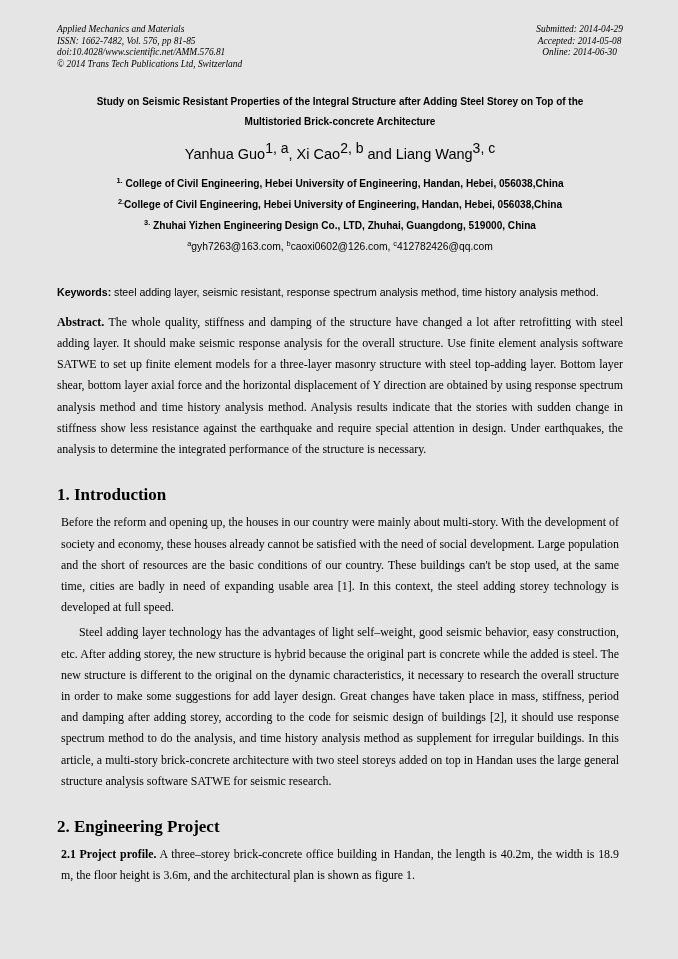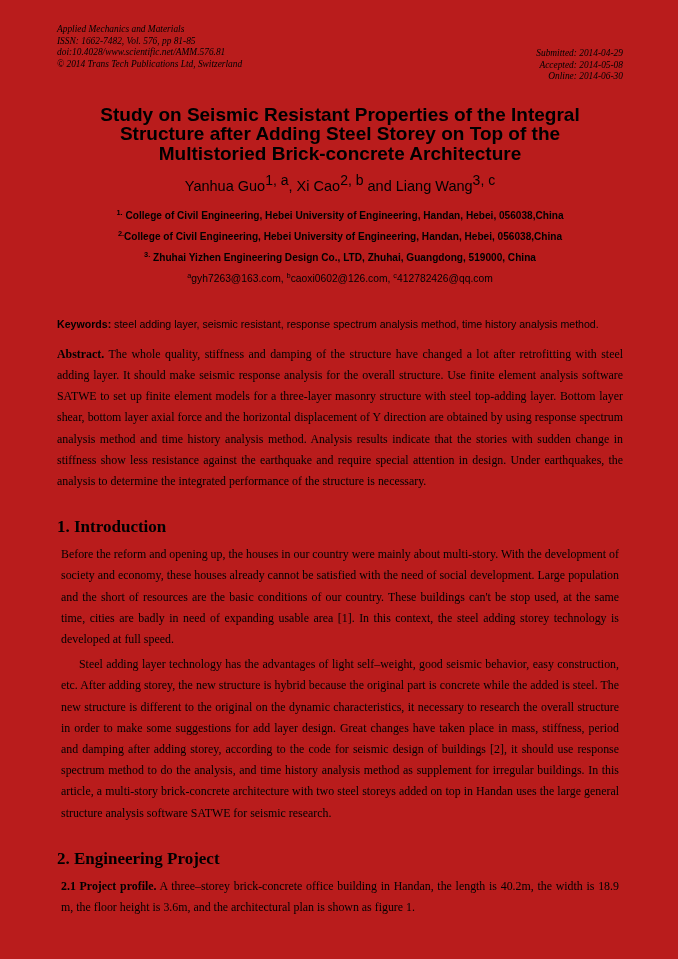--- a/index.html
+++ b/index.html
@@ -13,45 +13,45 @@
     height: 959px;
     overflow: hidden;
     font-family: "Liberation Serif", serif;
     color: #000000;
   }
 
   .page {
     position: relative;
     width: 678px;
     height: 959px;
-    background: #b91c1c;
+    background: #e5e5e5;
     box-sizing: border-box;
     padding: 24px 55px 0 57px;
   }
 
   
   .journal-header {
     display: flex;
     justify-content: space-between;
     align-items: flex-start;
     font-family: "Liberation Serif", serif;
     font-style: italic;
     font-size: 9.4px;
     line-height: 11.6px;
     margin-bottom: 22px;
   }
   .journal-header .left-block { text-align: left; }
-  .journal-header .right-block { text-align: right; padding-top: 0px; margin-top: 24px; }
+  .journal-header .right-block { text-align: center; padding-top: 0px; }
   .journal-header div.line { white-space: nowrap; }
 
   
   .article-title {
     font-family: "Liberation Sans", sans-serif;
     font-weight: bold;
-    font-size: 19px;
+    font-size: 10px;
     line-height: 19.5px;
     text-align: center;
     margin: 0 14px 14px 14px;
   }
 
   
   .authors {
     font-family: "Liberation Sans", sans-serif;
     font-size: 14.5px;
     line-height: 18px;

